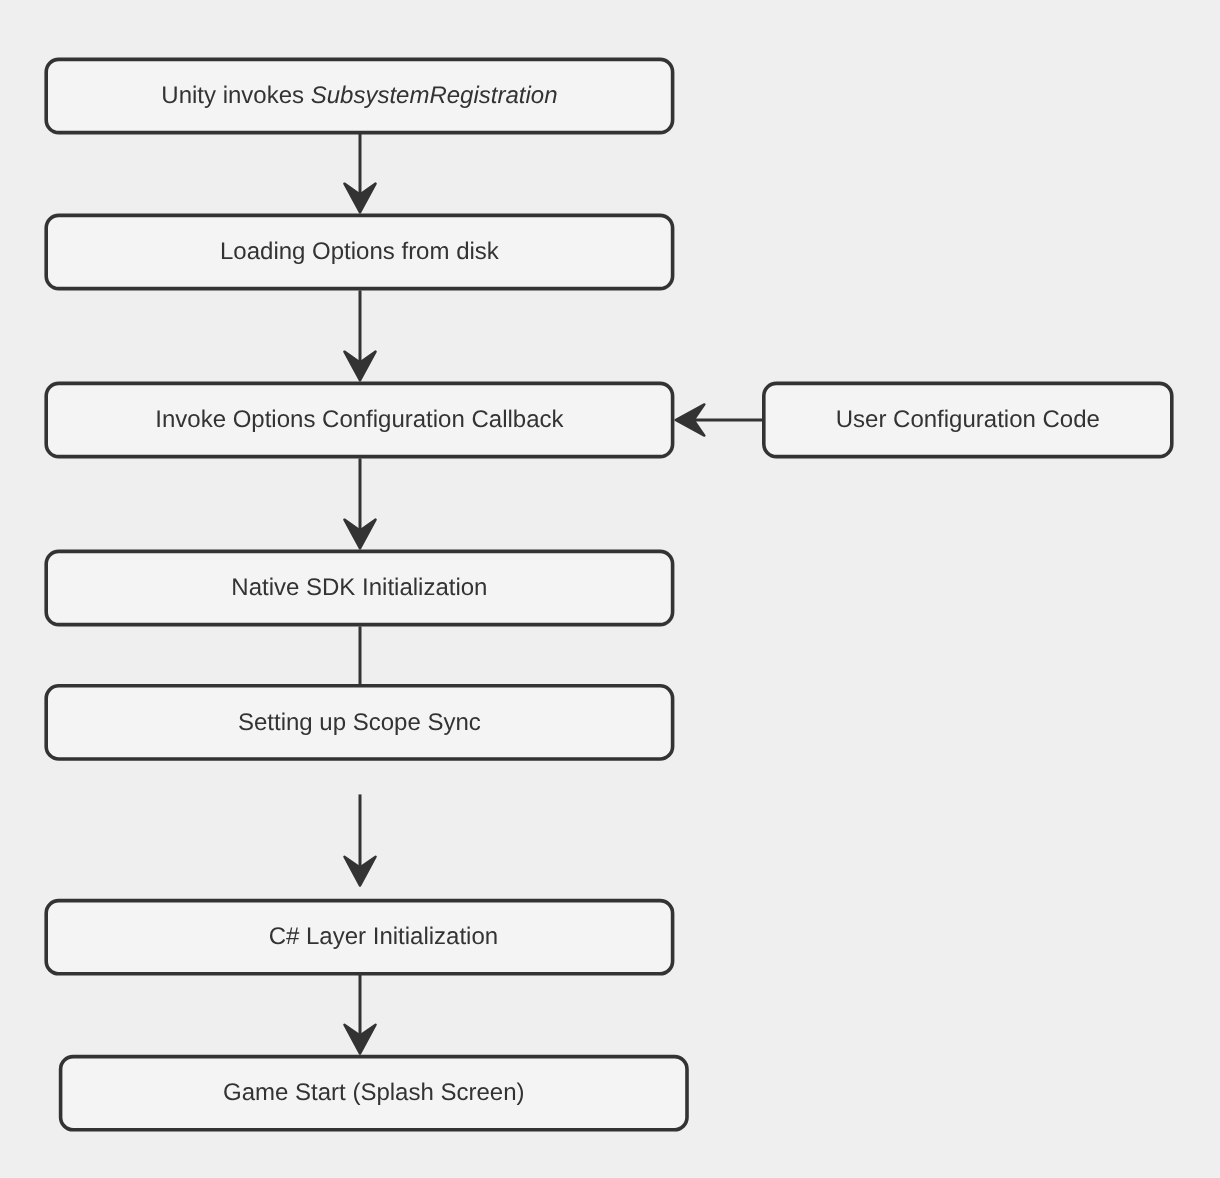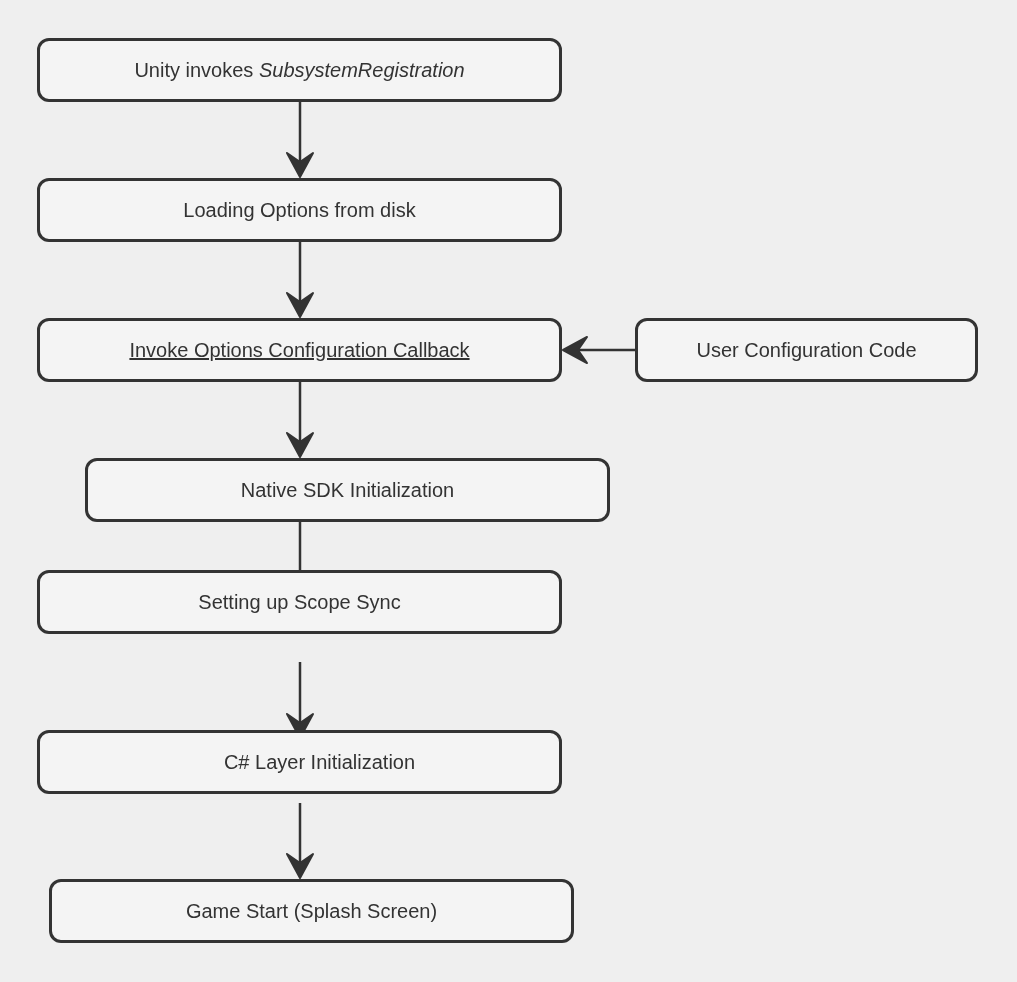--- a/index.html
+++ b/index.html
@@ -37,26 +37,26 @@
     align-items:center;
     justify-content:center;
     color:var(--text);
     font-size:20px;
     line-height:1.2;
     text-align:center;
     white-space:nowrap;
   }
   .node .lbl em{font-style:italic;}
   .col-node{left:37px;width:525px;height:64px;}
-  .n0{top:38px;}
+  .n0{top:48px;}
   .n1{top:178px;}
-  .n2{top:318px;text-decoration:underline;}
-  .n3{top:458px;margin-left:48px;}
+  .n2{top:318px;}
+  .n3{top:458px;}
   .n4{top:570px;}
-  .n5{top:730px;padding-left:40px;}
+  .n5{top:749px;padding-left:40px;}
   .n6{top:879px;margin-left:12px;}
   .nside{left:635px;top:318px;width:343px;height:64px;}
 </style>
 </head>
 <body>
 
 <div class="canvas">
 
   <svg class="arrows" width="1017" height="982" viewBox="0 0 1017 982" stroke="#333333" fill="#333333">
 

